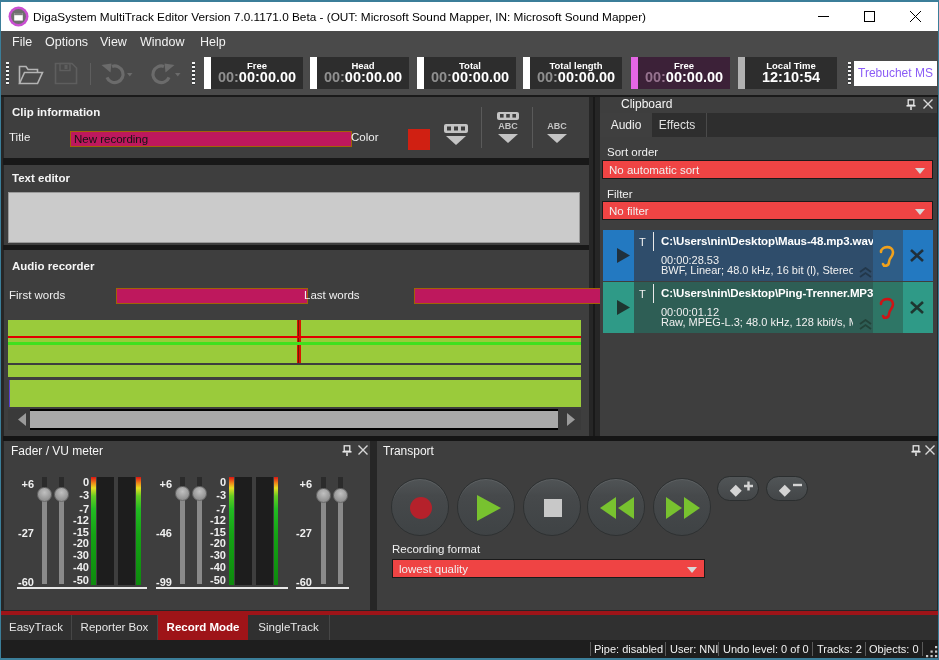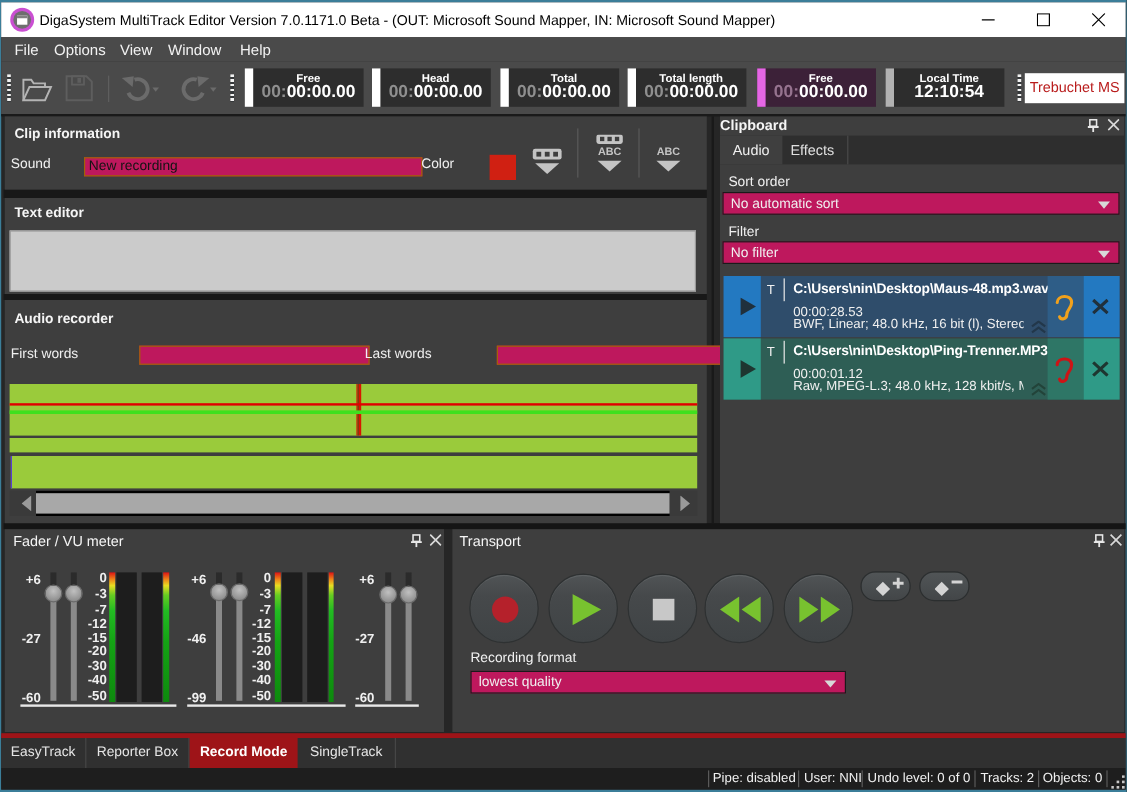--- a/index.html
+++ b/index.html
@@ -23,21 +23,21 @@
   .counter { position:absolute; top:6px; width:99px; height:32px; background:#2d2d2d; }
   .cbar { position:absolute; left:0; top:0; width:7px; height:32px; background:#ffffff; }
   .clabel { position:absolute; left:7px; top:3px; width:92px; text-align:center; font-size:9.5px; font-weight:bold; color:#ffffff; }
   .ctime { position:absolute; left:7px; top:12px; width:92px; text-align:center; font-size:14.5px; font-weight:bold; color:#ffffff; }
   .cdim { color:#8f8f8f; }
   
   .panel { position:absolute; background:#3e3e3e; }
   .phead { position:absolute; left:8px; top:10px; font-size:11.5px; font-weight:bold; color:#f5f5f5; }
   .lbl { position:absolute; font-size:11.5px; color:#f0f0f0; }
   .input { position:absolute; background:#be185d; border:1px solid #a16207;margin-left:24px; }
-  .combo { position:absolute; background:#be185d; border:1px solid #1a1a1a; color:#f0f0f0; font-size:11.5px; }
+  .combo { position:absolute; background:#ef4444; border:1px solid #1a1a1a; color:#f0f0f0; font-size:11.5px; }
   .combo .ctext { position:absolute; left:6px; top:3px; }
   .carrow { position:absolute; right:7px; top:7px; width:0; height:0;
      border-left:5px solid transparent; border-right:5px solid transparent; border-top:6px solid #d8d8d8; }
   
   .flbl { position:absolute; font-size:11px; font-weight:bold; color:#f0f0f0; text-align:right; }
   .vnum { position:absolute; width:30px; font-size:11px; font-weight:bold; color:#f0f0f0; text-align:right; }
   .ftrack { position:absolute; top:36px; width:5px; height:107px;
      background:linear-gradient(#2b2b2b 0 18px, #8a8a8a 18px 100%); }
   .knob { position:absolute; width:15px; height:15px; border-radius:50%;
      background:radial-gradient(circle at 50% 35%, #c0c0c0, #8f8f8f 75%); border:1px solid #6a6a6a; }
@@ -142,32 +142,32 @@
         <div class="cbar" style="background:#e566e5"></div>
       <div class="clabel">Free</div>
         <div class="ctime"><span class="cdim" style="color:#96738f">00:</span>00:00.00</div>
       </div>
     <div class="counter" style="left:737px">
         <div class="cbar" style="background:#b2b2b2"></div>
       <div class="clabel">Local Time</div>
         <div class="ctime">12:10:54</div>
       </div>
     <div class="grip" style="left:847px"></div>
-    <div class="abs" style="left:853px;top:10px;width:83px;height:25px;background:#ffffff;color:#b91c1c;font-size:12px;text-align:center;line-height:25px">Trebuchet MS</div>
+    <div class="abs" style="left:853px;top:10px;width:83px;height:25px;background:#ffffff;color:#8b5cf6;font-size:12px;text-align:center;line-height:25px">Trebuchet MS</div>
   </div>
 
   <div class="abs" style="left:0;top:93px;width:937px;height:2px;background:#1a1a1a"></div>
   <div class="abs" style="left:2px;top:156px;width:586px;height:7px;background:#181818"></div>
   <div class="abs" style="left:2px;top:243px;width:586px;height:5px;background:#181818"></div>
   <div class="abs" style="left:2px;top:434px;width:935px;height:5px;background:#151515"></div>
   <div class="abs" style="left:592px;top:95px;width:2px;height:339px;background:#191919"></div>
 
   <div class="panel" id="clipinfo" style="left:3px;top:95px;width:585px;height:61px">
     <div class="phead" style="top:9px">Clip information</div>
-    <div class="lbl" style="left:5px;top:34px">Sound</div>
+    <div class="lbl" style="left:5px;top:34px">Title</div>
     <div class="input" style="left:42px;top:34px;width:282px;height:16px">
       <div style="font-size:11.5px;color:#141414;padding:1px 0 0 3px">New recording</div>
     </div>
     <div class="lbl" style="left:347px;top:34px">Color</div>
     <div class="abs" style="left:404px;top:32px;width:22px;height:21px;background:#d02012"></div>
 
     <svg class="abs" style="left:439px;top:26px" width="26" height="22" viewBox="0 0 26 22">
       <rect x="1" y="1" width="24" height="9" rx="2" fill="#c4c4c4"></rect>
       <rect x="4" y="3.5" width="4" height="4" fill="#3e3e3e"></rect>
       <rect x="11" y="3.5" width="4" height="4" fill="#3e3e3e"></rect>
@@ -224,21 +224,21 @@
         </svg>
       <div class="abs" style="left:22px;top:0px;width:528px;height:21px;background:#000000"></div>
       <div class="abs" style="left:22px;top:2px;width:528px;height:17px;background:#a8a8a8"></div>
       <svg class="abs" style="left:558px;top:4px" width="9" height="13" viewBox="0 0 9 13">
           <path d="M1,0 L1,13 L9,6.5 Z" fill="#9a9a9a"></path>
         </svg>
     </div>
   </div>
 
   <div class="panel" id="clipboard" style="left:599px;top:95px;width:337px;height:339px">
-    <div class="phead" style="left:0;top:0px;font-weight:bold;font-size:12px">Clipboard</div>
+    <div class="phead" style="left:21px;top:0px;font-weight:normal;font-size:12px">Clipboard</div>
     <svg class="abs" style="left:306px;top:2px" width="10" height="11" viewBox="0 0 10 11">
       <rect x="2.2" y="0.8" width="5.6" height="5.4" fill="none" stroke="#e8e8e8" stroke-width="1.3"></rect>
       <line x1="0.5" y1="6.8" x2="9.5" y2="6.8" stroke="#e8e8e8" stroke-width="1.6"></line>
       <line x1="5" y1="7.5" x2="5" y2="11" stroke="#e8e8e8" stroke-width="1.5"></line>
     </svg>
     <svg class="abs" style="left:323px;top:2px" width="10" height="10" viewBox="0 0 10 10">
       <path d="M0.5,0.5 L9.5,9.5 M9.5,0.5 L0.5,9.5" stroke="#d8d8d8" stroke-width="1.4"></path>
     </svg>
 
     <div class="abs" style="left:0;top:16px;width:337px;height:24px;background:#2e2e2e">

